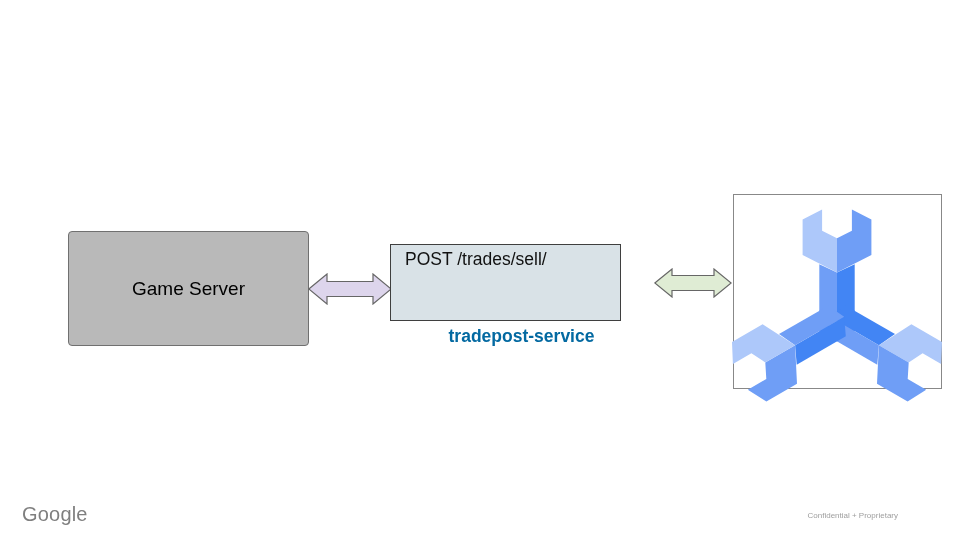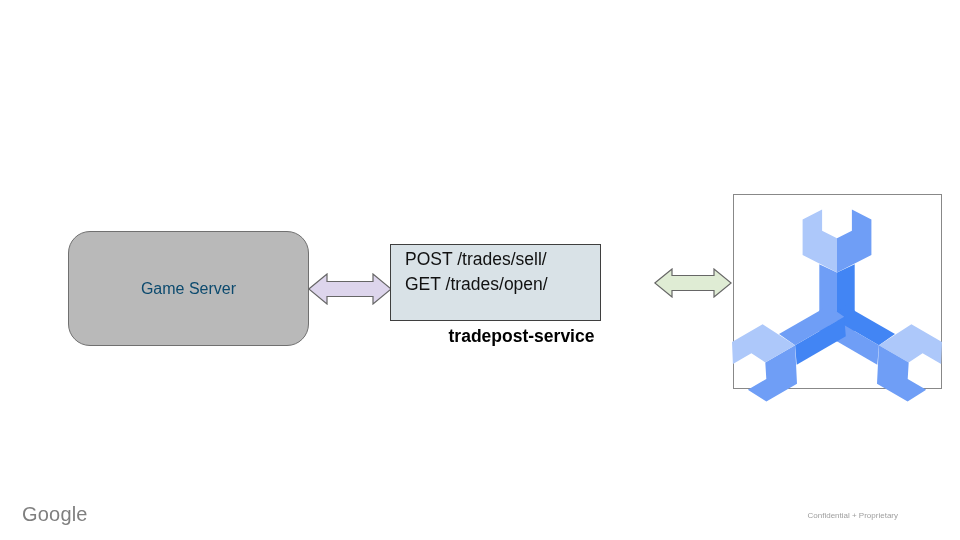--- a/index.html
+++ b/index.html
@@ -4,35 +4,35 @@
 <style>
   html,body{margin:0;padding:0;background:#e8e8e8;}
   .slide{
     position:relative;width:960px;height:540px;background:#ffffff;
     font-family:"Liberation Sans","DejaVu Sans",sans-serif;overflow:hidden;
   }
   
   .node-game{
     position:absolute;left:68px;top:231px;width:241px;height:115px;
     background:var(--box-gray);border:1px solid var(--box-gray-border);
-    border-radius:22px;box-sizing:border-box;
+    border-radius:4px;box-sizing:border-box;
     display:flex;align-items:center;justify-content:center;
-    font-size:16px;color:#0c4a6e;
+    font-size:19px;color:#000000;
   }
   
   .node-service{
-    position:absolute;left:390px;top:244px;width:211px;height:77px;
+    position:absolute;left:390px;top:244px;width:231px;height:77px;
     background:var(--service-fill);border:1px solid var(--service-border);
     box-sizing:border-box;padding:2px 0 0 14px;
     font-size:17.5px;line-height:25px;color:#111111;
   }
   .node-service div{white-space:nowrap;}
   .service-caption{
     position:absolute;left:390px;top:326px;width:263px;text-align:center;
-    font-weight:bold;font-size:17.5px;color:#000000;
+    font-weight:bold;font-size:17.5px;color:#0369a1;
   }
   
   .arrow{position:absolute;}
   .arrow-left{left:308px;top:273px;}
   .arrow-right{left:654px;top:268px;}
   .arrow-left polygon{fill:var(--arrow-purple);stroke:var(--arrow-border);stroke-width:1.2;}
   .arrow-right polygon{fill:var(--arrow-green);stroke:var(--arrow-border);stroke-width:1.2;}
   
   .logo-box{
     position:absolute;left:733px;top:194px;width:207px;height:193px;
@@ -57,21 +57,20 @@
   <div class="node-game">
     <span>Game Server</span>
   </div>
 
   <svg class="arrow arrow-left" width="84" height="32" viewBox="0 0 84 32">
     <polygon points="0.8,16 19,1 19,8.5 65,8.5 65,1 83.2,16 65,31 65,23.5 19,23.5 19,31"></polygon>
   </svg>
 
   <div class="node-service">
     <div>POST /trades/sell/</div>
-    <div>GET /trades/open/</div>
   </div>
   <div class="service-caption">tradepost-service</div>
 
   <svg class="arrow arrow-right" width="78" height="30" viewBox="0 0 78 30">
     <polygon points="0.8,15 18,1 18,7.5 60,7.5 60,1 77.2,15 60,29 60,22.5 18,22.5 18,29"></polygon>
   </svg>
 
   <div class="logo-box">
     <svg width="207" height="193" viewBox="0 0 207 193">
         <polygon points="103.0,146.5 85.3,136.2 85.3,115.8 103.0,105.5 120.7,115.8 120.7,136.2" fill="#4285f4"></polygon>

